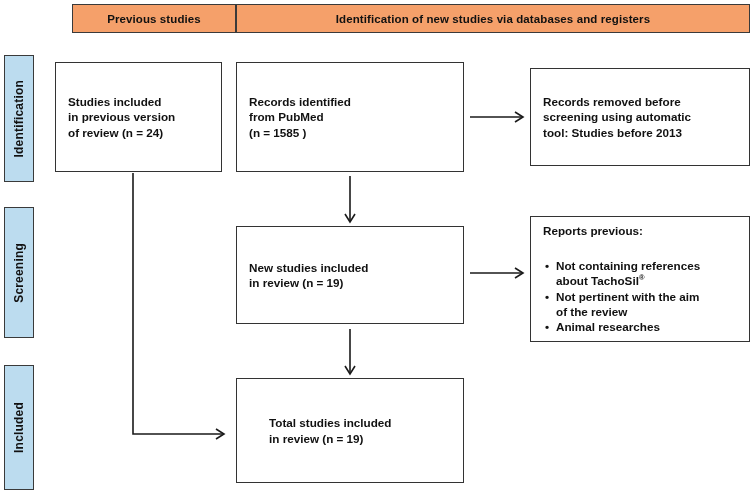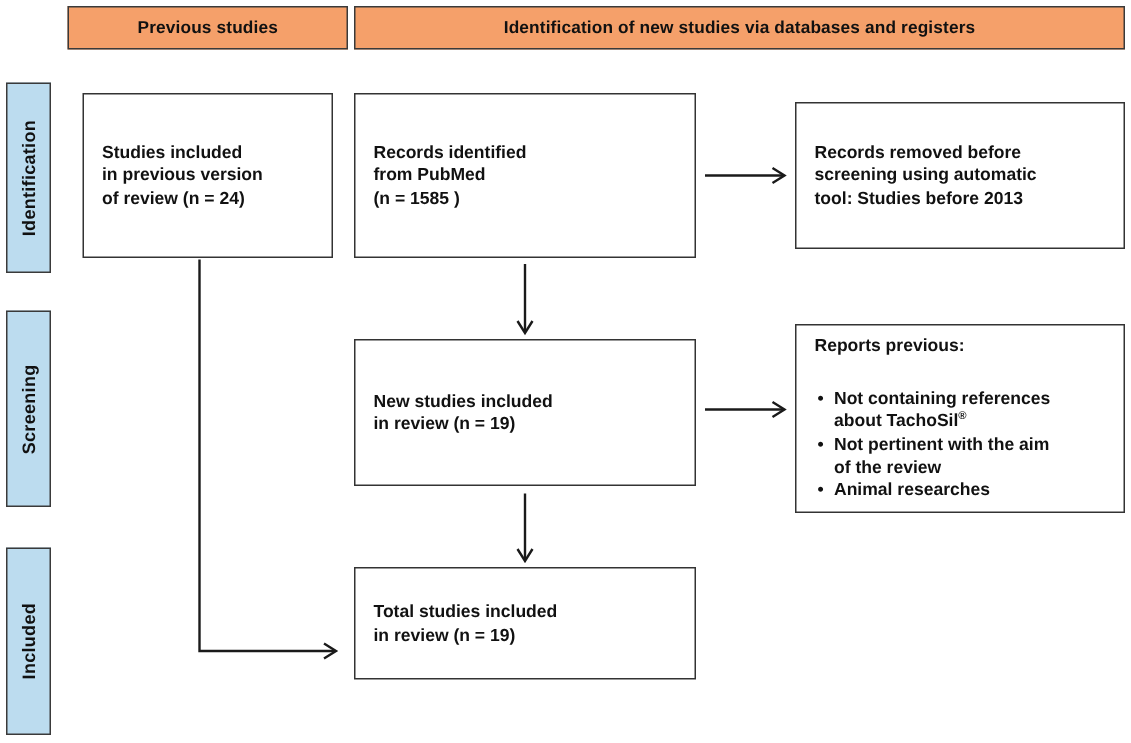--- a/index.html
+++ b/index.html
@@ -27,21 +27,21 @@
     border: 1.6px solid #3a3a3a;
     color: #111111;
     font-weight: bold;
     font-size: 11.5px;
     display: flex;
     align-items: center;
     justify-content: center;
     letter-spacing: 0.1px;
     text-align: center;
   }
-  #hdr-prev   { left: 45px;  top: 4px;  width: 187px; height: 29px; }
+  #hdr-prev   { left: 72px;  top: 4px;  width: 164px; height: 29px; }
   #hdr-newdb  { left: 236px; top: 4px;  width: 514px; height: 29px; text-align: right; }
 
   
   .stage {
     position: absolute;
     box-sizing: border-box;
     background: #bcdcef;
     border: 1.6px solid #3a3a3a;
     color: #111111;
     font-weight: bold;
@@ -77,21 +77,21 @@
     padding: 0 12px;
     width: 100%;
     box-sizing: border-box;
     font-weight: bold;
   }
   #box-prev-included  { left: 55px;  top: 62px;  width: 167px; height: 110px; }
   #box-records-id     { left: 236px; top: 62px;  width: 228px; height: 110px; }
   #box-records-rm     { left: 530px; top: 68px;  width: 220px; height: 98px; align-items: center;  }
   #box-new-studies    { left: 236px; top: 226px; width: 228px; height: 98px;  }
   #box-reports-excl   { left: 530px; top: 216px; width: 220px; height: 126px; }
-  #box-total-studies  { left: 236px; top: 378px; width: 228px; height: 75px; }
+  #box-total-studies  { left: 236px; top: 378px; width: 228px; height: 105px; padding-left: 20px; }
 
   .line { display: block; white-space: pre; }
 
   
   ul.bullets {
     margin: 19px 0 0 0;
     padding: 0 0 0 13px;
     list-style: none;
   }
   ul.bullets li {

